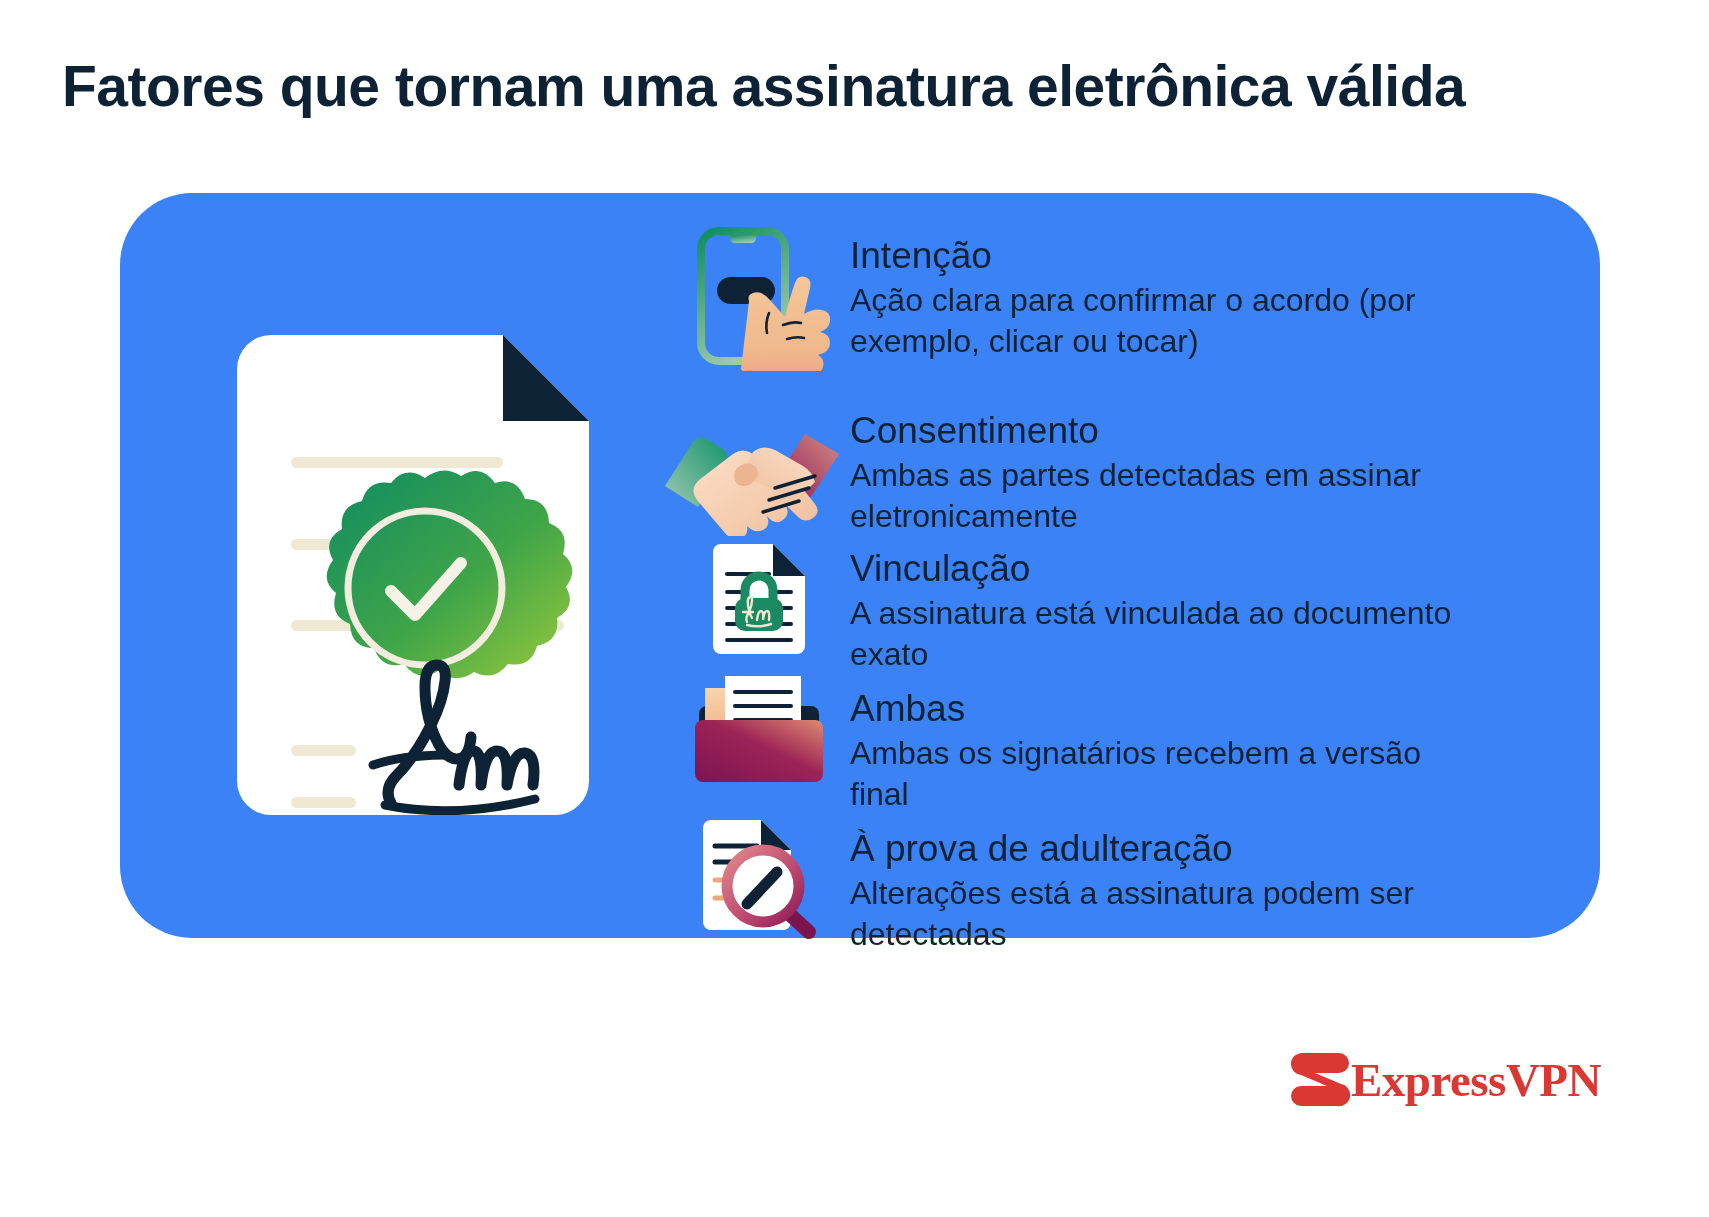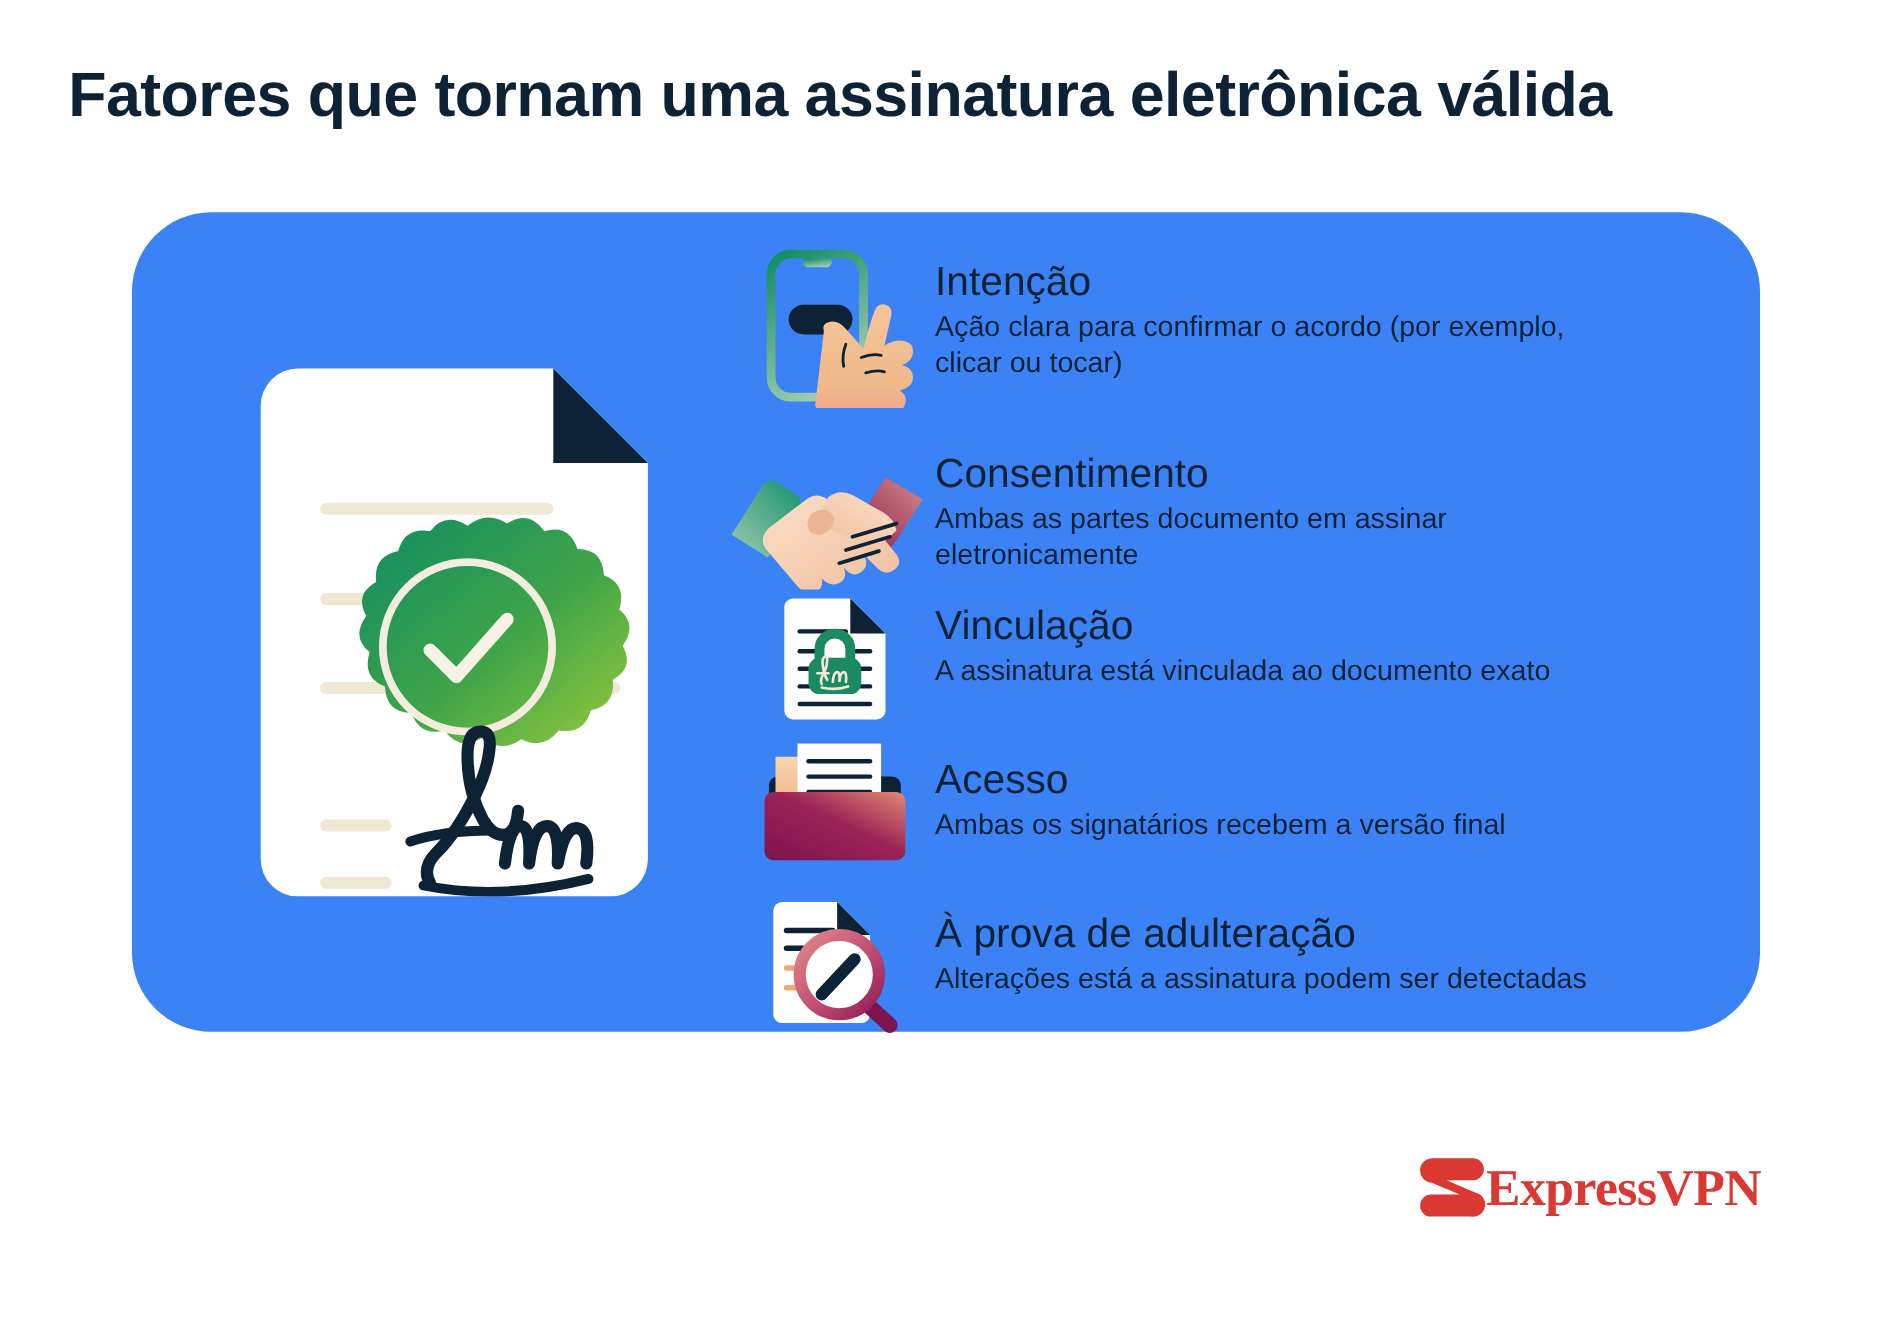--- a/index.html
+++ b/index.html
@@ -89,21 +89,21 @@
   }
 
   .feature-title {
     font-size: 37px;
     line-height: 1.12;
     font-weight: 400;
     color: #0d2235;
     margin-bottom: 4px;
   }
   .feature-desc {
-    font-size: 26px;
+    font-size: 32px;
     line-height: 1.27;
     font-weight: 400;
     color: #0d2235;
     max-width: 620px;
   }
 
   
   .ic-phone   { position: absolute; left: 6px;  top: -10px; }
   .ic-shake   { position: absolute; left: -28px;top: 10px;  }
   .ic-lock    { position: absolute; left: 22px; top: -2px;  }
@@ -254,21 +254,21 @@
 
             <g stroke="#0D2235" stroke-width="3.4" stroke-linecap="round" fill="none">
               <path d="M118 72 L158 60"></path>
               <path d="M112 84 L152 72"></path>
               <path d="M106 96 L142 85"></path>
             </g>
           </svg>
         </div>
         <div class="feature-text">
           <div class="feature-title">Consentimento</div>
-          <div class="feature-desc">Ambas as partes documento em assinar eletronicamente</div>
+          <div class="feature-desc">Ambas as partes detectadas em assinar eletronicamente</div>
         </div>
       </div>
 
       <div class="feature feature-3">
         <div class="feature-icon">
           <svg class="ic-lock" width="104" height="118" viewBox="0 0 104 118" xmlns="http://www.w3.org/2000/svg">
 
             <path d="M6 10 a8 8 0 0 1 8 -8 H66 L98 34 V104 a8 8 0 0 1 -8 8 H14 a8 8 0 0 1 -8 -8 Z" fill="#FFFFFF"></path>
             <path d="M66 2 L98 34 H66 Z" fill="#0D2235"></path>
 
@@ -323,21 +323,21 @@
             <g stroke="#0D2235" stroke-width="4" stroke-linecap="round">
               <path d="M44 22 H100"></path>
               <path d="M44 36 H100"></path>
               <path d="M44 50 H100"></path>
             </g>
 
             <path d="M4 58 a8 8 0 0 1 8 -8 H124 a8 8 0 0 1 8 8 V104 a8 8 0 0 1 -8 8 H12 a8 8 0 0 1 -8 -8 Z" fill="url(#folderGrad)"></path>
           </svg>
         </div>
         <div class="feature-text">
-          <div class="feature-title">Acesso</div>
+          <div class="feature-title">Ambas</div>
           <div class="feature-desc">Ambas os signatários recebem a versão final</div>
         </div>
       </div>
 
       <div class="feature feature-5">
         <div class="feature-icon">
           <svg class="ic-glass" width="128" height="126" viewBox="0 0 128 126" xmlns="http://www.w3.org/2000/svg">
             <defs>
               <linearGradient id="lensGrad" x1="0" y1="0" x2="1" y2="1">
                 <stop offset="0%" stop-color="#E08A8A"></stop>

